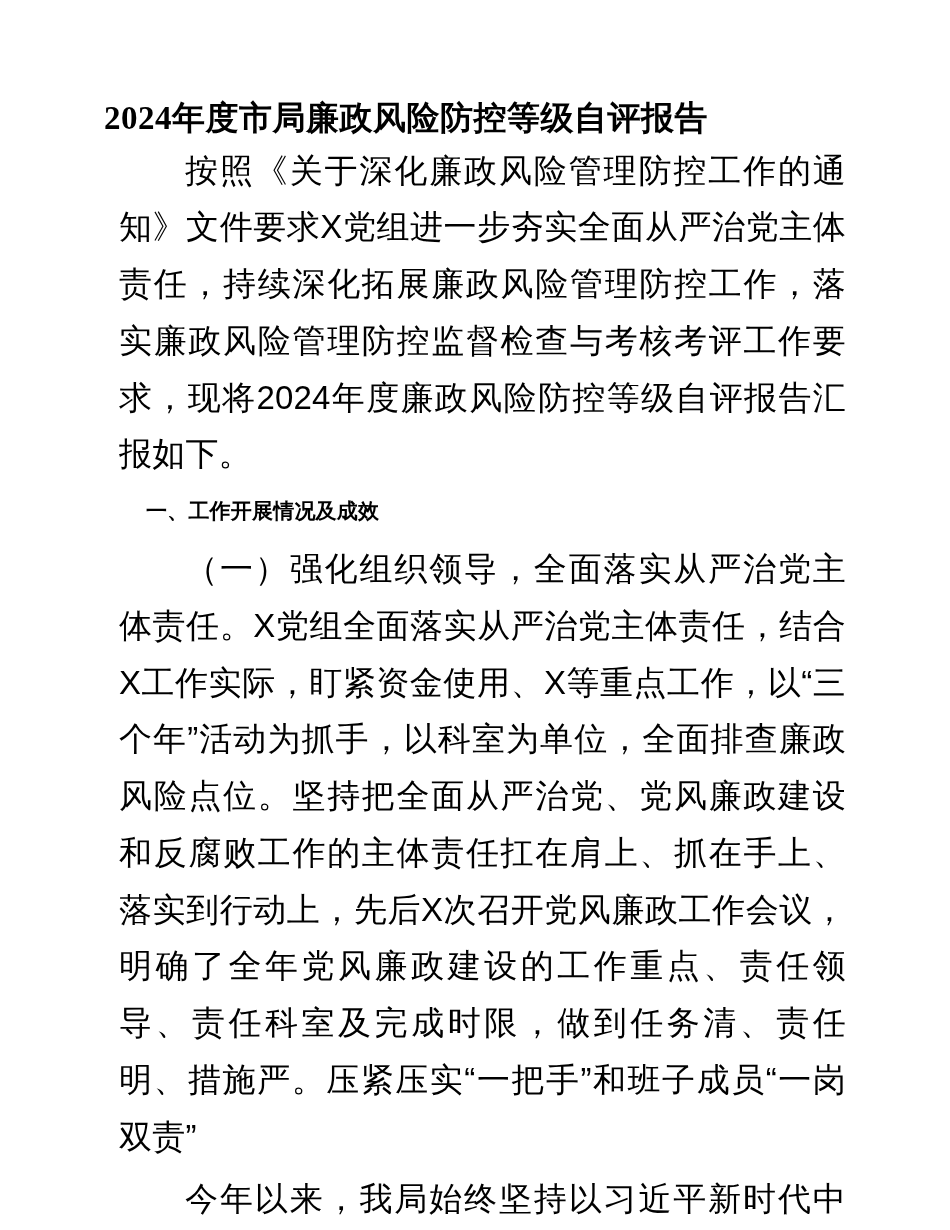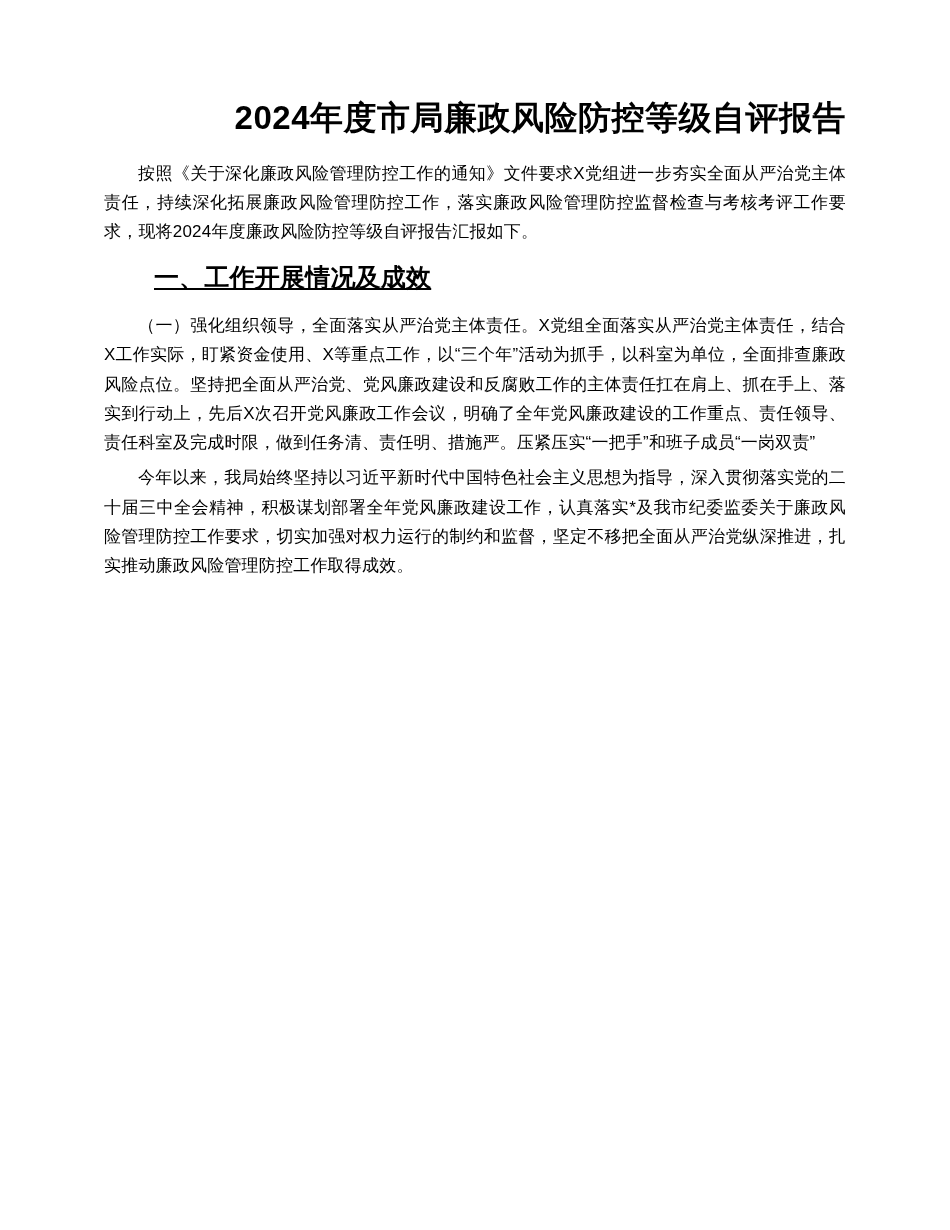--- a/index.html
+++ b/index.html
@@ -18,42 +18,41 @@
     box-sizing: border-box;
     width: 950px;
     height: 1230px;
     padding: 96px 104px 0 104px;
     background: #ffffff;
   }
   .doc-title {
     font-size: 33px;
     font-weight: bold;
     line-height: 1.35;
-    text-align: right;
+    text-align: left;
     letter-spacing: 0.5px;
-    margin: 0 0 18px 0;
-    font-family: Liberation Sans, sans-serif;
+    margin: 0 0 2px 0;
+    font-family: Liberation Serif, serif;
   }
   .para {
-    font-size: 17px;
+    font-size: 33px;
     line-height: 1.72;
     text-align: justify;
     text-justify: inter-ideograph;
-    margin: 0 0 6px 0;
+    margin: 0 0 6px 15px;
     text-indent: 2em;
     letter-spacing: 0.2px;
   }
   .heading {
-    font-size: 25px;
+    font-size: 21px;
     line-height: 1.72;
     margin: 10px 0 4px 0;
     text-indent: 2em;
     font-weight: bold;
     letter-spacing: 0.2px;
-    text-decoration: underline;
   }
   .para.spaced-top {
     margin-top: 12px;
   }
 </style>
 </head>
 <body>
 
 <div class="page">
   <h1 class="doc-title">2024年度市局廉政风险防控等级自评报告</h1>

